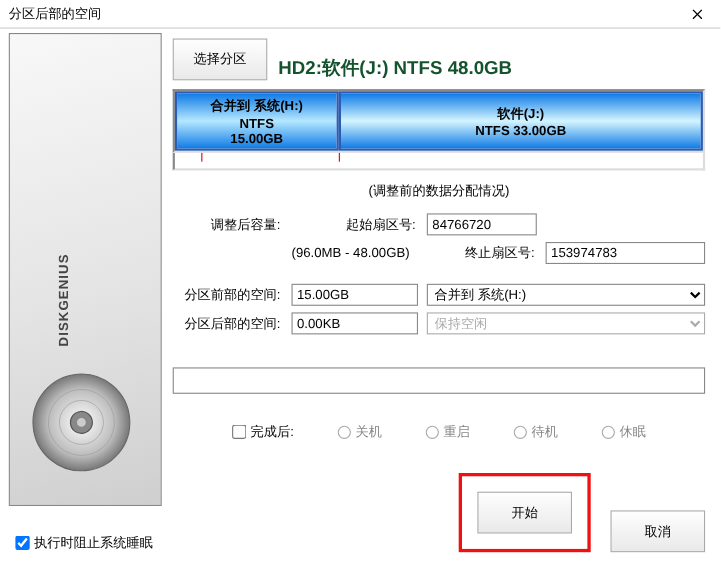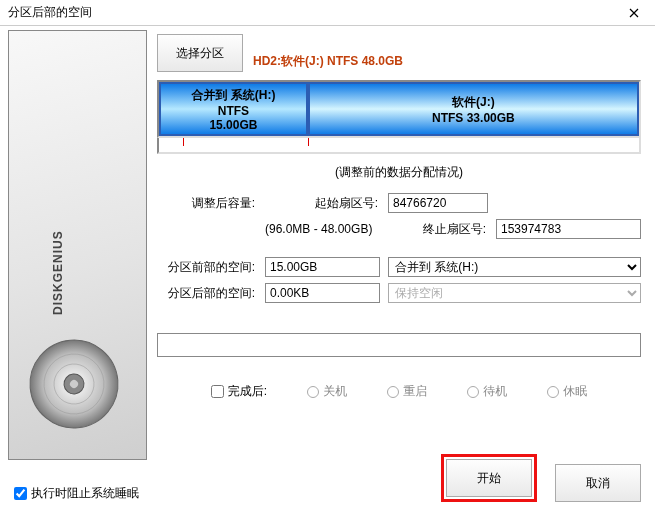--- a/index.html
+++ b/index.html
@@ -8,21 +8,21 @@
   .titlebar .title { flex: 1; font-size: 12px; }
   .titlebar .close { width: 30px; height: 24px; display: flex; align-items: center; justify-content: center; }
   .titlebar .close svg { width: 10px; height: 10px; }
   .body { display: flex; height: 440px; }
   .sidebar { width: 152px; height: 430px; margin: 4px 0 0 8px; border: 1px solid #888; position: relative; overflow: hidden; background: linear-gradient(165deg, #f8f8f8 0%, #e4e4e4 55%, #cfcfcf 100%); }
   .sidebar svg { position: absolute; bottom: 25px; left: 15px; transform: rotate(-50deg); }
   .brand { position: absolute; bottom: 130px; left: 42px; font-weight: bold; font-size: 12px; color: #444; letter-spacing: 1px; transform: rotate(-90deg); transform-origin: left top; }
   .main { flex: 1; padding: 8px 14px 4px 10px; }
   .select-row { display: flex; align-items: center; gap: 10px; margin-bottom: 8px; }
   .btn { border: 1px solid #aaa; background: linear-gradient(#fefefe, #e9e9e9); padding: 2px 18px; height: 38px; display: inline-flex; align-items: center; justify-content: center; }
-  .disk-label { color: #c2410c; font-weight: bold; font-size: 12px; margin-top: 16px; }
+  .disk-label { color: #14532d; font-weight: bold; font-size: 17px; margin-top: 16px; }
   .diagram { border: 2px inset #ddd; height: 58px; display: flex; }
   .seg { display: flex; flex-direction: column; align-items: center; justify-content: center; font-weight: bold; font-size: 12px; }
   .seg1 { border: 2px solid #2c5db3; background: linear-gradient(#0f7be6, #b5e8ff 50%, #0f7be6 100%); color: #000; }
   .seg2 { border: 2px solid #2c5db3; background: linear-gradient(#0f7be6, #d4f5ff 50%, #0f7be6 100%); color: #000; }
   .ruler { height: 16px; border: 2px inset #ddd; border-top: none; margin-bottom: 10px; position: relative; background: #fff; }
   .ruler .tick { position: absolute; top: 0; width: 1px; height: 8px; background: #d00; }
   .caption { text-align: center; margin: 6px 0 12px 0; }
   .form { display: grid; grid-template-columns: 100px 115px 100px 145px; gap: 6px 8px; align-items: center; justify-content: center; }
   .form label { text-align: right; padding-right: 2px; }
   .form input[type=text] { border: 1px solid #888; height: 20px; padding: 0 4px; width: 100%; }
@@ -31,21 +31,21 @@
   .sel-disabled { background: #f0f0f0; color: #888; }
   .wide-sel { grid-column: 3 / span 2; }
   .progress-container { margin-top: 30px; border: 1px solid #888; height: 24px; }
   .after-row { display: flex; justify-content: center; gap: 40px; margin-top: 26px; color: #888; }
   .after-row .chk-label { color: #000; display: flex; align-items: center; gap: 4px; }
   .radio { width: 12px; height: 12px; border: 1px solid #aaa; border-radius: 50%; display: inline-block; vertical-align: middle; margin-right: 4px; }
   .footer { height: 42px; display: flex; align-items: flex-end; padding: 0 14px 6px 14px; }
   .footer .left { display: flex; align-items: center; gap: 4px; }
   .footer .spacer { flex: 1; }
   .footer .btn { width: 86px; justify-content: center; }
-  .highlight-start { border: 3px solid #e11; padding: 2px; }
+  .highlight-start { border: 3px solid #e11; padding: 14px; }
   input[type=checkbox] { width: 13px; height: 13px; margin: 0; }
 </style>
 </head>
 <body>
 
 <div class="titlebar">
   <span class="title">分区后部的空间</span>
   <div class="close">
     <svg viewBox="0 0 10 10">
         <path d="M1 1 L9 9 M9 1 L1 9" stroke="#000" stroke-width="1.2"></path>

